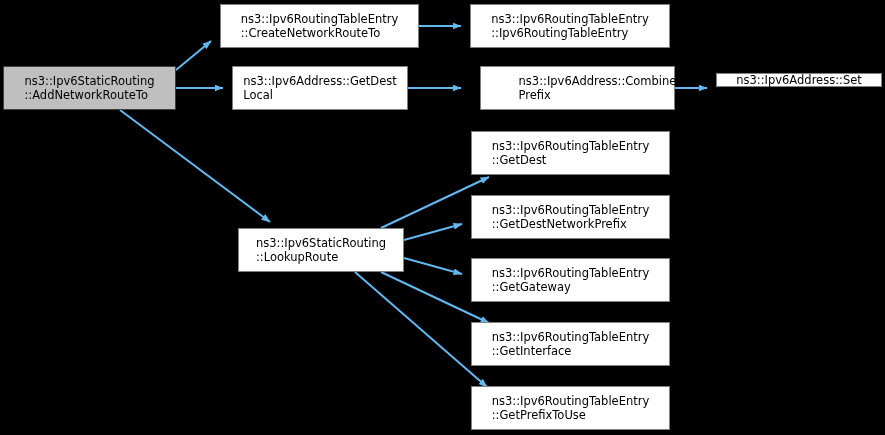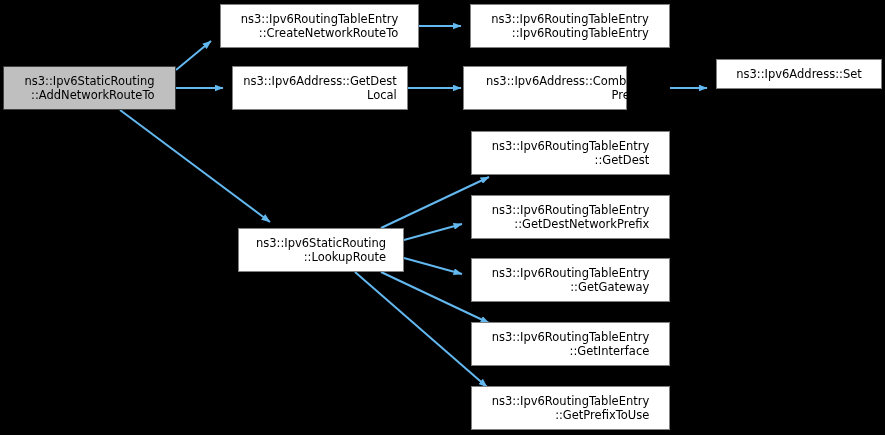--- a/index.html
+++ b/index.html
@@ -22,21 +22,21 @@
     width: 885px;
     height: 435px;
     pointer-events: none;
   }
   .node {
     position: absolute;
     box-sizing: border-box;
     display: flex;
     align-items: center;
     justify-content: center;
-    text-align: right;
+    text-align: left;
     background: #ffffff;
     border: 1px solid #808080;
     color: #000000;
     font-size: 11.5px;
     line-height: 14.5px;
     letter-spacing: 0px;
     z-index: 2;
   }
   .node.highlight {
     background: #bfbfbf;
@@ -84,25 +84,25 @@
 ::CreateNetworkRouteTo</span>
       </div>
       <div class="node" style="left: 470px; top: 4px; width: 200px; height: 44px;">
         <span class="label">ns3::Ipv6RoutingTableEntry
 ::Ipv6RoutingTableEntry</span>
       </div>
       <div class="node" style="left: 232px; top: 66px; width: 176px; height: 44px;">
         <span class="label">ns3::Ipv6Address::GetDest
 Local</span>
       </div>
-      <div class="node" style="left: 463px; top: 66px; width: 164px; height: 44px; padding-left: 40px;">
+      <div class="node" style="left: 480px; top: 66px; width: 195px; height: 44px; padding-left: 40px;">
         <span class="label">ns3::Ipv6Address::Combine
 Prefix</span>
       </div>
-      <div class="node" style="left: 716px; top: 59px; width: 166px; height: 30px;">
+      <div class="node" style="left: 716px; top: 73px; width: 166px; height: 14px;">
         <span class="label">ns3::Ipv6Address::Set</span>
       </div>
       <div class="node" style="left: 238px; top: 228px; width: 166px; height: 44px;">
         <span class="label">ns3::Ipv6StaticRouting
 ::LookupRoute</span>
       </div>
       <div class="node" style="left: 471px; top: 131px; width: 199px; height: 44px;">
         <span class="label">ns3::Ipv6RoutingTableEntry
 ::GetDest</span>
       </div>

